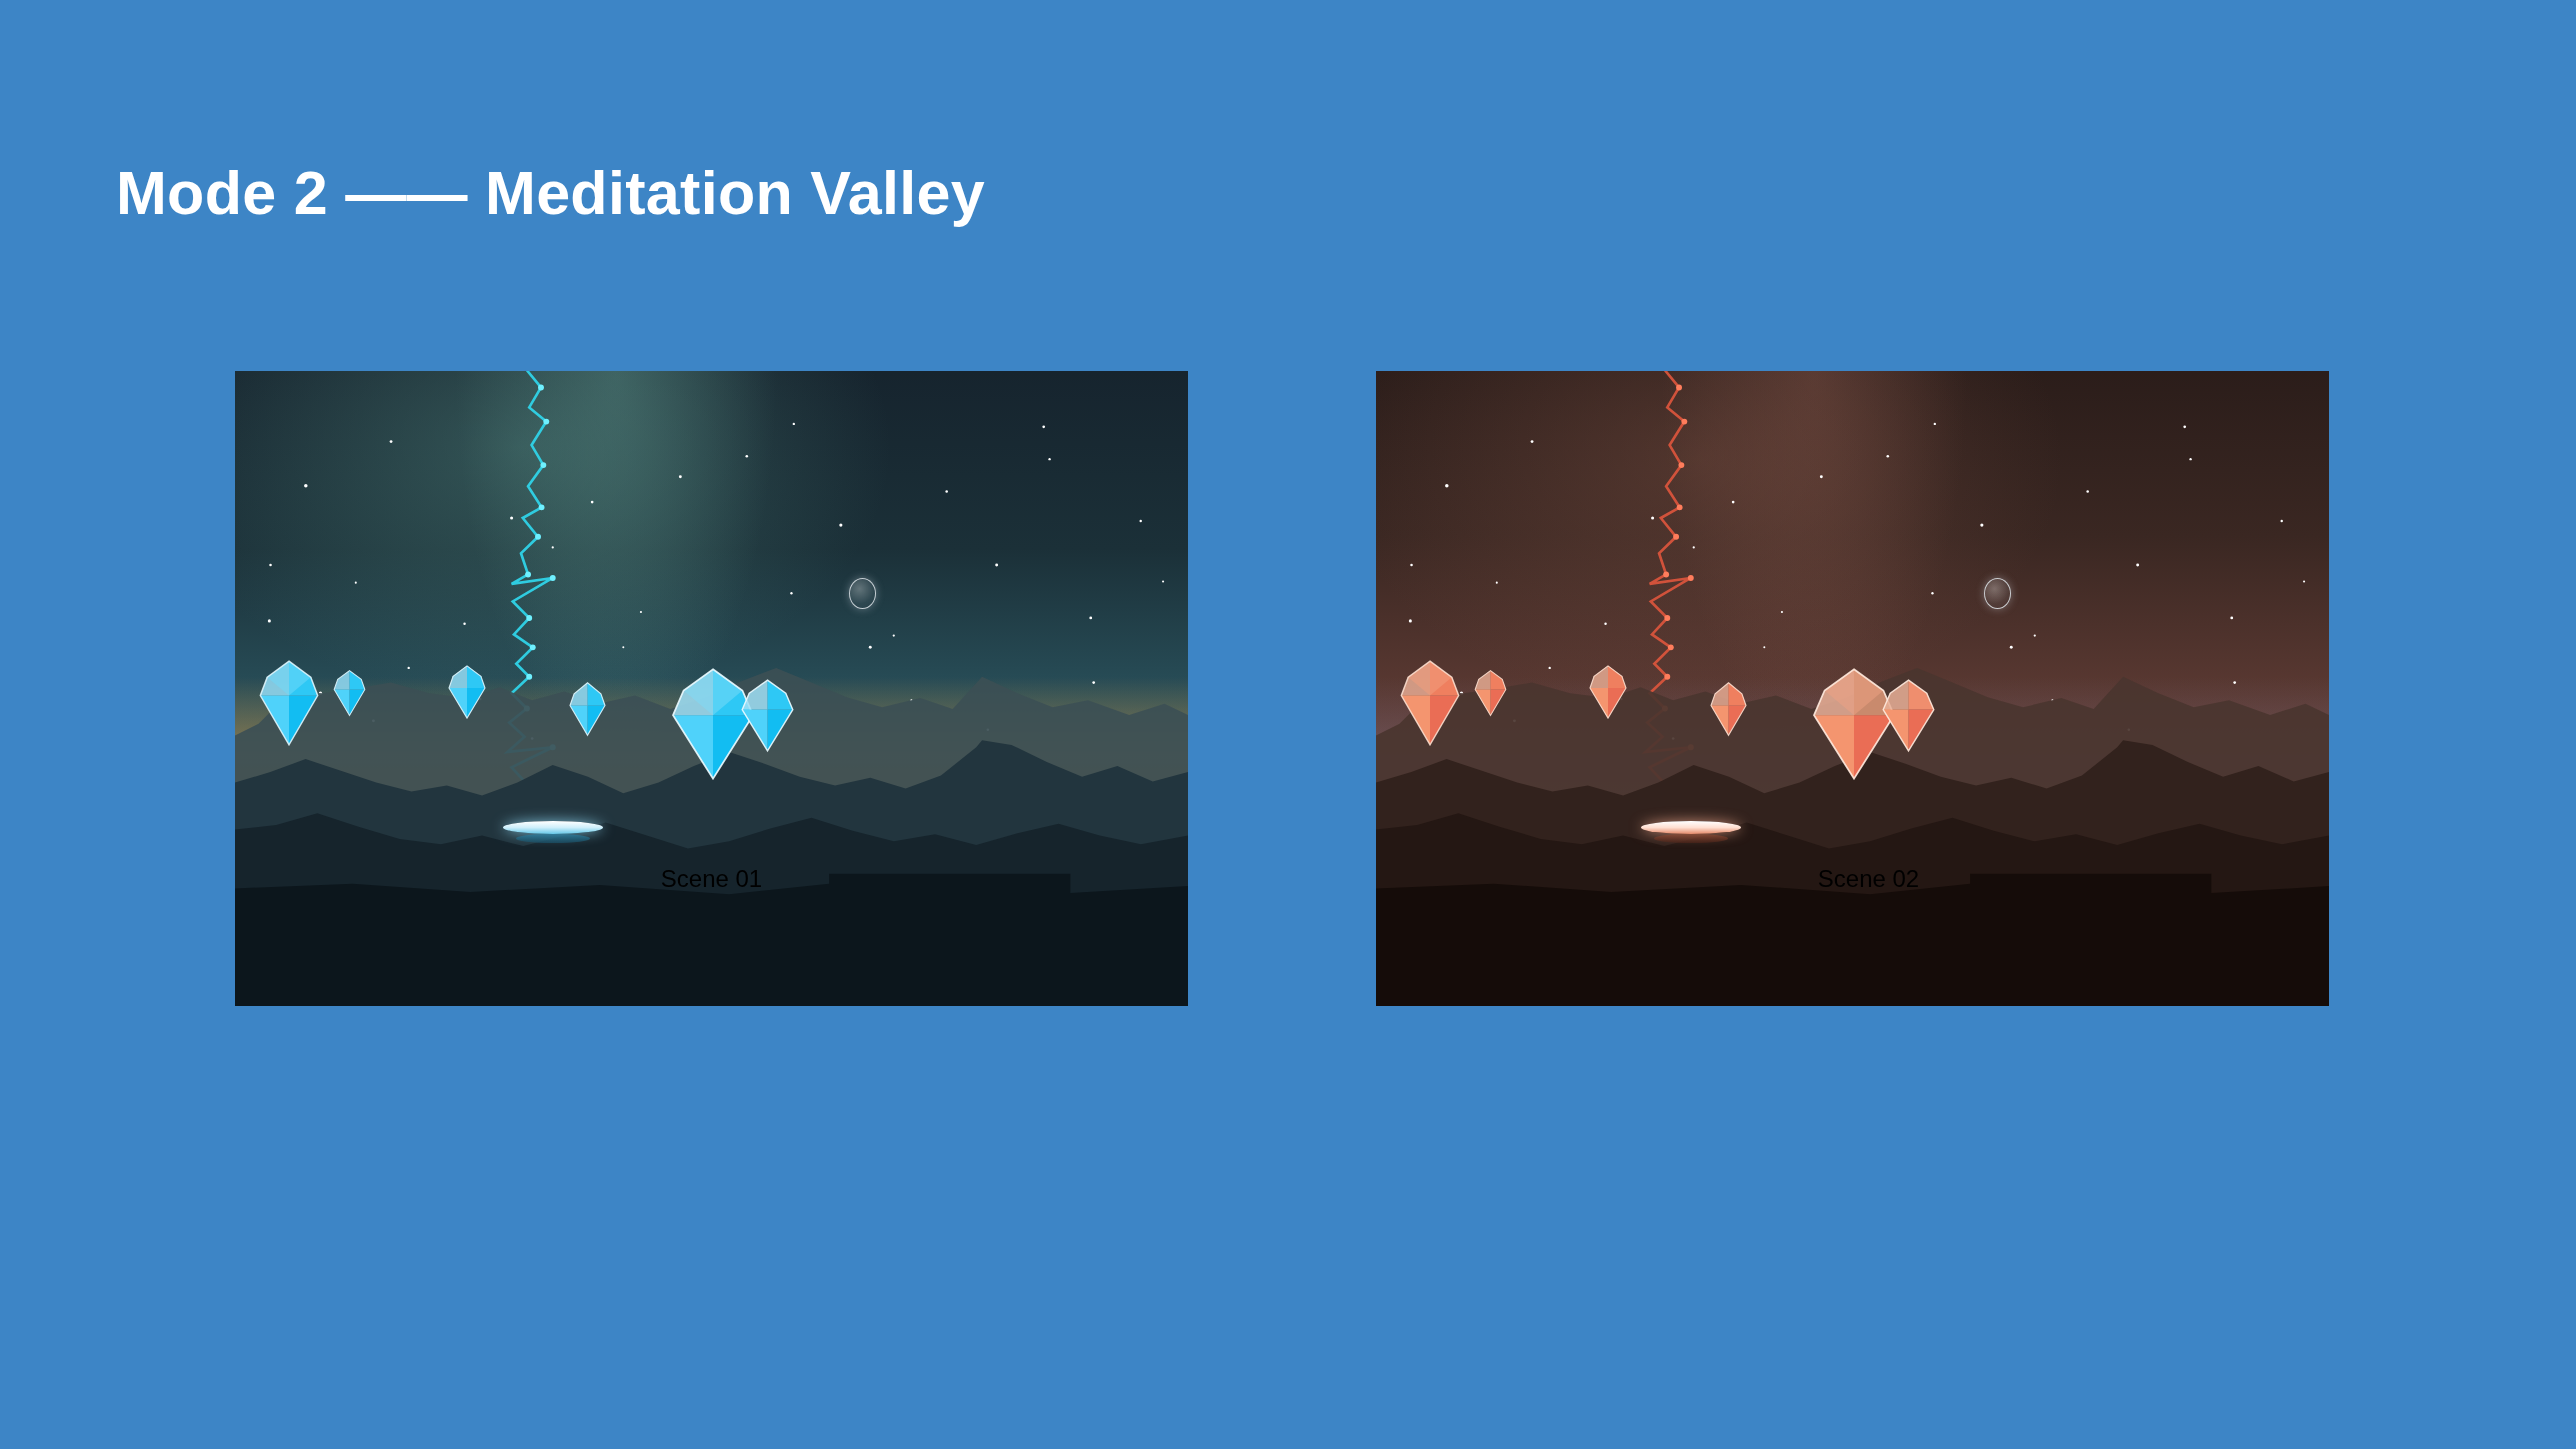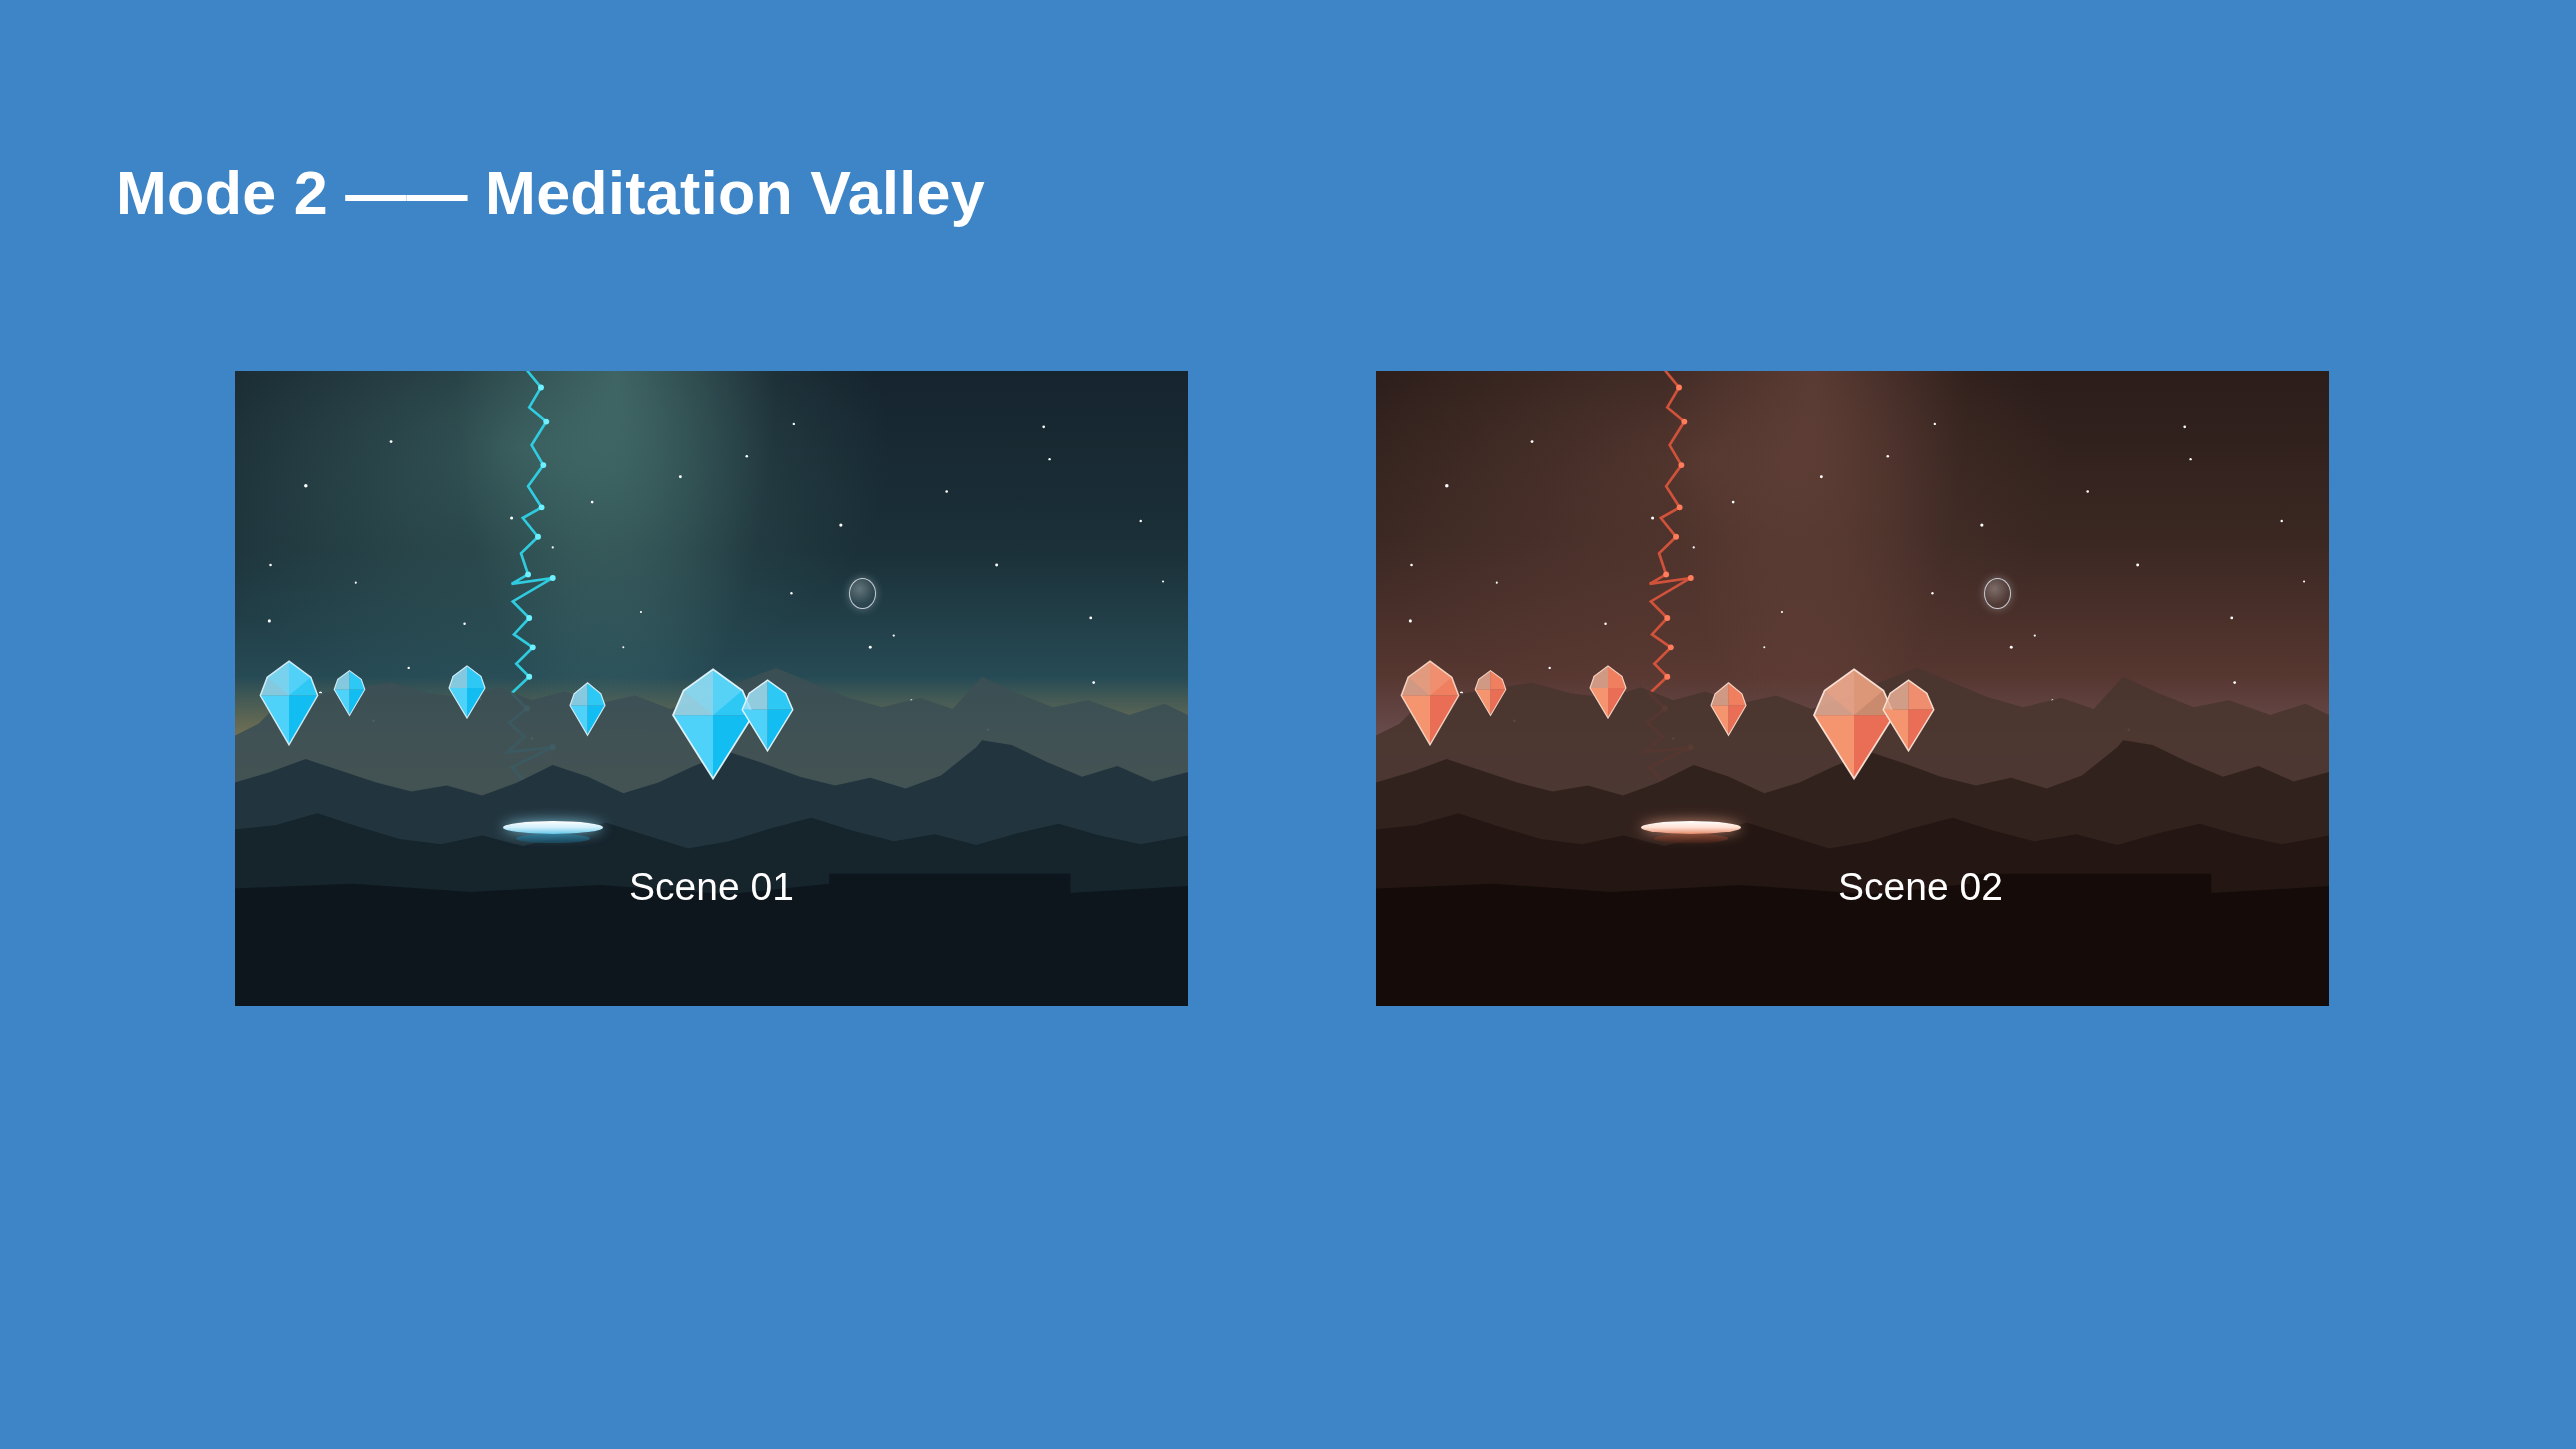--- a/index.html
+++ b/index.html
@@ -52,26 +52,26 @@
     width: 953px;
     height: 635px;
     overflow: hidden;
   }
 
   .scene-caption {
     position: absolute;
     top: 865px;
     width: 953px;
     text-align: center;
-    font-size: 39px;
-    color: #ffffff;
+    font-size: 24px;
+    color: #000000;
     font-weight: normal;
   }
   #scene-caption-1 { left: 235px; }
-  #scene-caption-2 { left: 1444px; }
+  #scene-caption-2 { left: 1392px; }
 
   
   .sky { position:absolute; left:0; top:0; width:953px; height:635px; }
   #sky-1 {
     background:
       radial-gradient(ellipse 529px 365px at 30% 12%, rgba(92,150,140,0.40) 0%, rgba(92,150,140,0) 70%),
       radial-gradient(ellipse 223px 529px at 40% 0%,  rgba(120,185,170,0.32) 0%, rgba(120,185,170,0) 72%),
       linear-gradient(to bottom, #16242e 0%, #1b3038 28%, #2b5560 56%, #38707a 76%, #3d7b83 88%, #2f5d66 100%);
   }
   #sky-2 {

